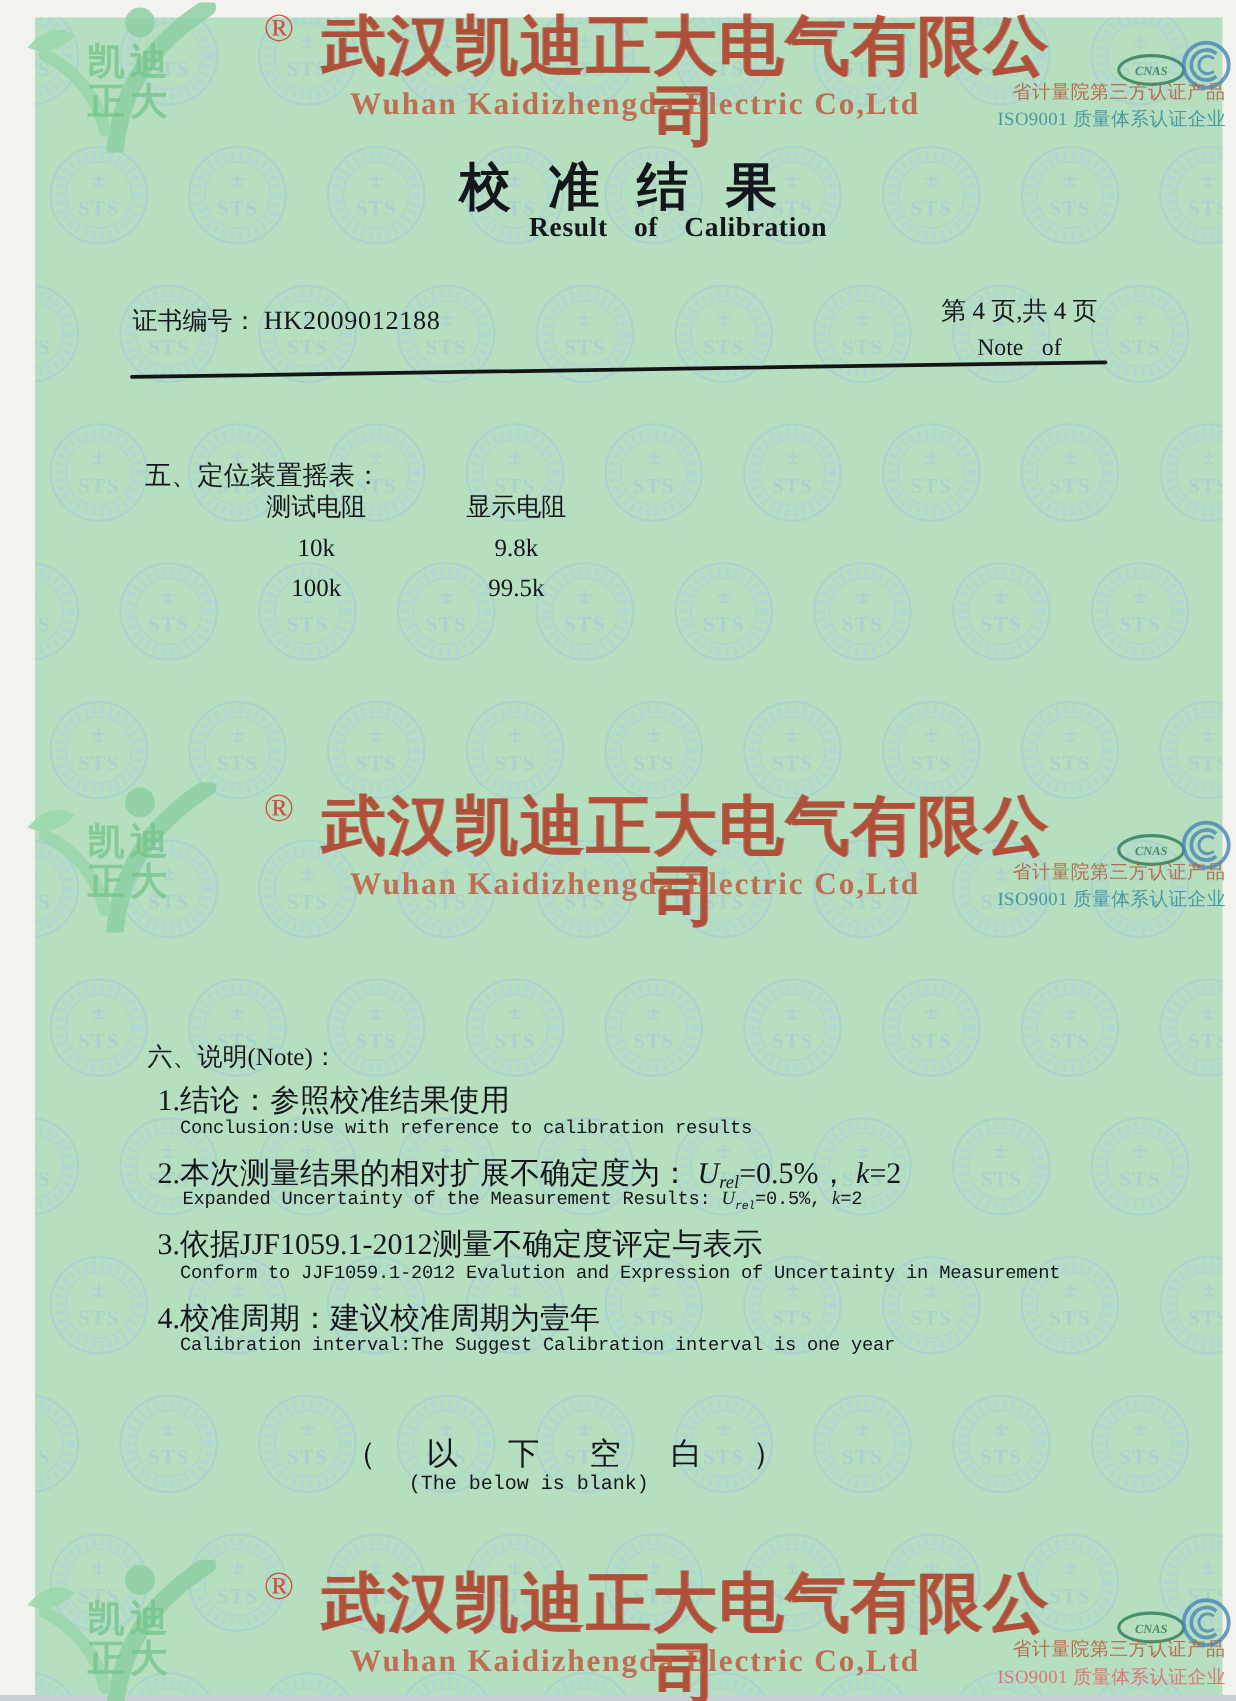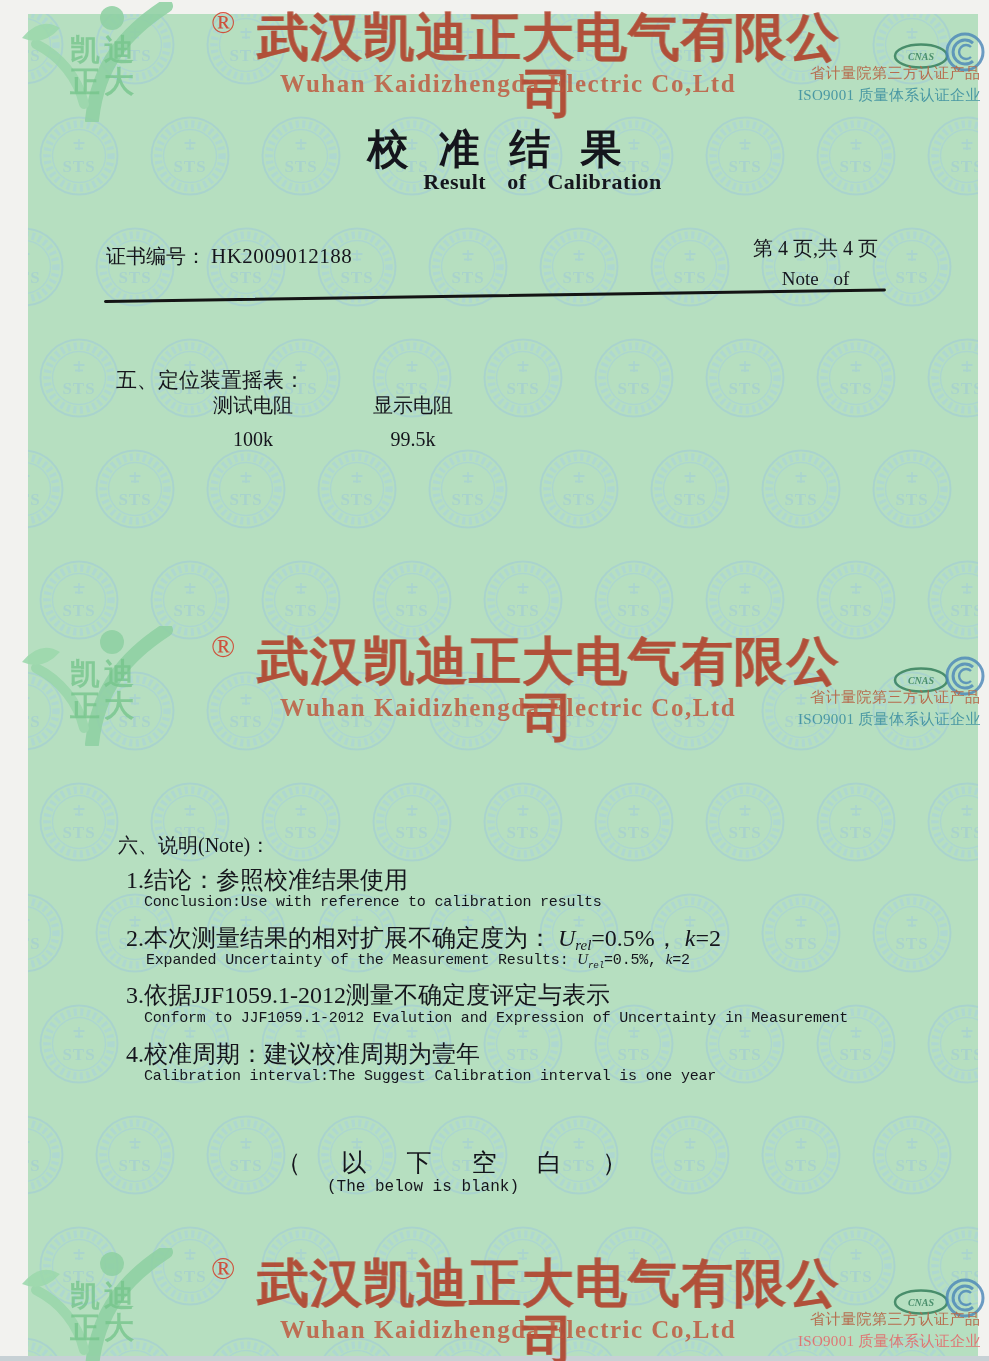--- a/index.html
+++ b/index.html
@@ -995,20 +995,24 @@
     <div class="rule"></div>
 
     <div class="sec5">
       <div class="heading">五、定位装置摇表：</div>
       <div class="s5table">
         <div class="s5row">
           <div class="s5c1">测试电阻</div>
           <div class="s5c2">显示电阻</div>
         </div>
         <div class="s5row">
+          <div class="s5c1">10k</div>
+          <div class="s5c2">9.8k</div>
+        </div>
+        <div class="s5row">
           <div class="s5c1">100k</div>
           <div class="s5c2">99.5k</div>
         </div>
       </div>
     </div>
 
     <div class="sec6">
       <div class="heading">六、说明(Note)：</div>
 
       <div class="nzh" style="left:8px;top:32px">1.结论：参照校准结果使用</div>

